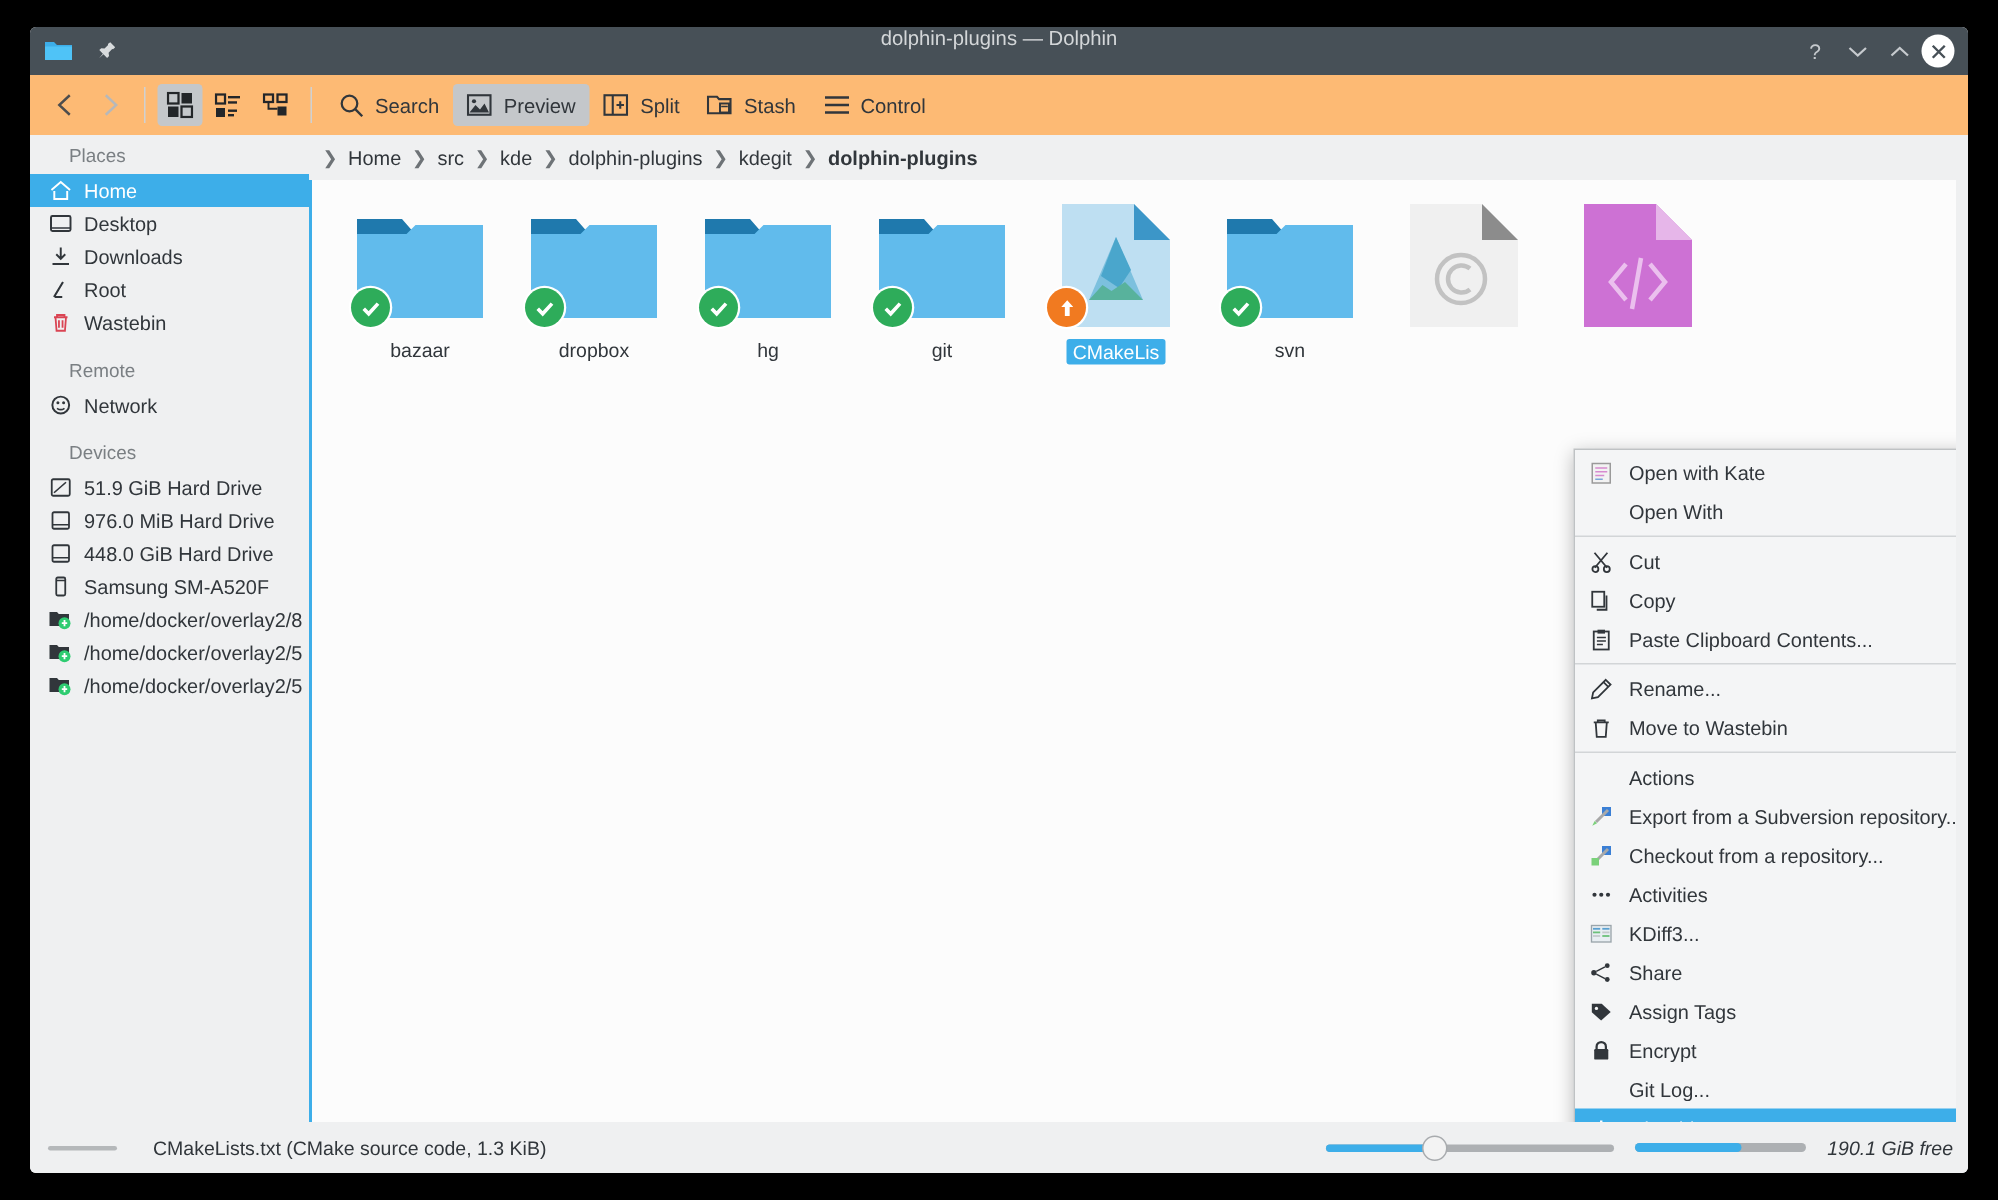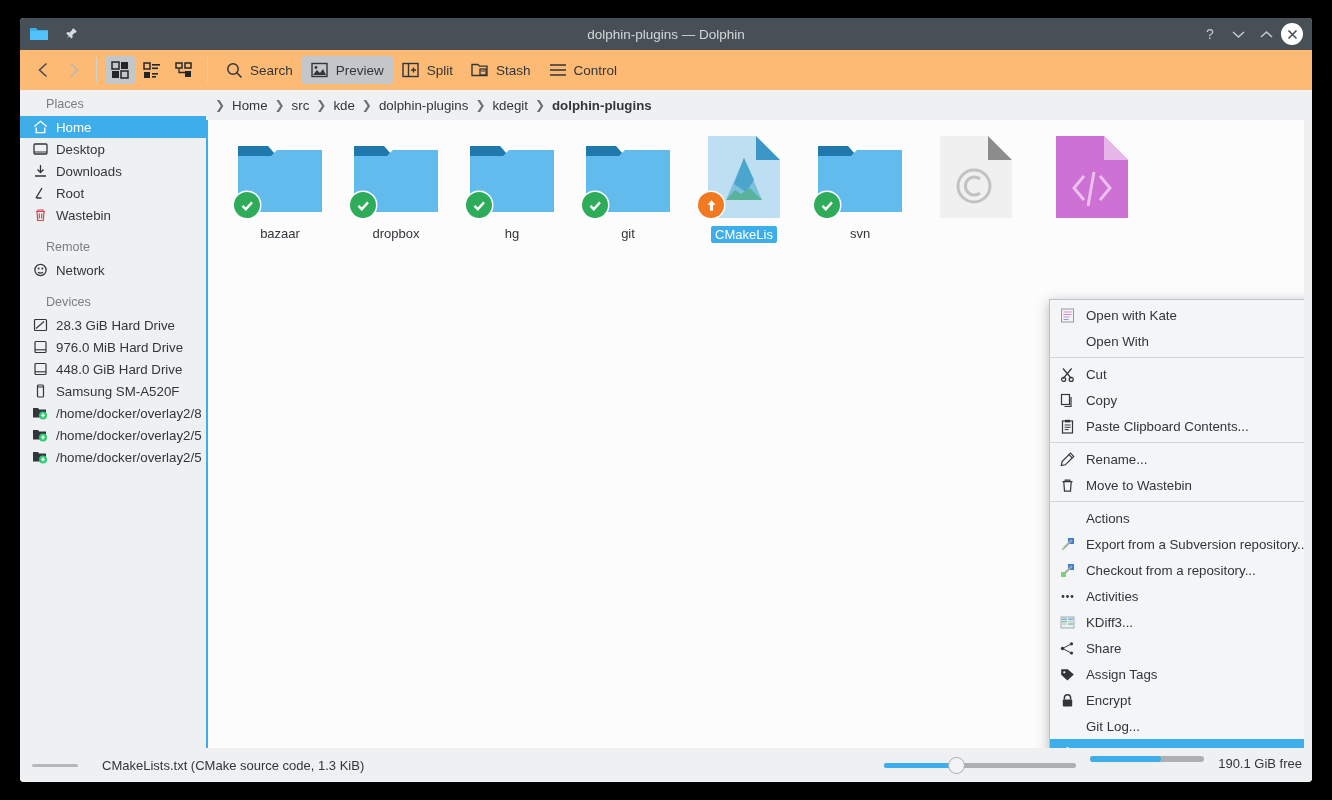--- a/index.html
+++ b/index.html
@@ -16,21 +16,21 @@
     background: #eff0f1;
     border-radius: 4px;
     box-shadow: 0 0 18px rgba(0,0,0,0.6);
     overflow: hidden;
     display: flex; flex-direction: column;
   }
   
   #titlebar {
     height: 32px;
     background: #475057;
-    display: flex; align-items: center;
+    display: flex; 
     position: relative;
     flex: 0 0 32px;
   }
   .tb-left { display: flex; align-items: center; padding-left: 8px; gap: 10px; }
   .tb-icon { width: 22px; height: 22px; display: flex; align-items: center; justify-content: center; }
   #title-text {
     position: absolute; left: 0; right: 0; text-align: center;
     color: #d4d7d9; font-size: 13.5px; pointer-events: none;
   }
   .tb-right { margin-left: auto; display: flex; align-items: center; gap: 2px; padding-right: 9px; }
@@ -128,21 +128,21 @@
   
   #statusbar {
     height: 34px; flex: 0 0 34px;
     background: #eff0f1;
     display: flex; align-items: center;
     padding: 0 10px 0 4px; gap: 10px;
     font-size: 13px; color: #31363b;
   }
   #status-left-handle { width: 46px; height: 3px; background: #b5b8ba; border-radius: 2px; margin-left: 8px; }
   #status-text { flex: 0 0 auto; margin-left: 14px; }
-  #status-right { margin-left: auto; display: flex; align-items: flex-start; gap: 14px; }
+  #status-right { margin-left: auto; display: flex; align-items: center; gap: 14px; font-style: italic; }
   .zoom-slider { width: 192px; height: 18px; position: relative; display: flex; align-items: center; }
   .zs-track { position: absolute; left: 0; right: 0; height: 5px; border-radius: 3px; background: #adb0b3; }
   .zs-fill { position: absolute; left: 0; height: 5px; border-radius: 3px; background: #3daee9; }
   .zs-handle {
     position: absolute; width: 17px; height: 17px; border-radius: 9px;
     background: #f3f3f3; border: 1.5px solid #a8abae;
   }
   .space-bar { width: 114px; height: 6px; border-radius: 3px; background: #adb0b3; position: relative; }
   .space-fill { position: absolute; left:0; top:0; height: 6px; border-radius: 3px; background: #3daee9; }
   
@@ -363,21 +363,21 @@
       </div>
 
       <div class="pl-header" style="padding-top:14px">Devices</div>
       <div class="pl-item">
         <span class="pl-ico">
           <svg width="15" height="14" viewBox="0 0 15 14">
               <rect x="1.5" y="1.5" width="12" height="11" rx="1" fill="none" stroke="#31363b" stroke-width="1.2"></rect>
               <path d="M3 10.5l8-7" stroke="#31363b" stroke-width="1.1"></path>
             </svg>
         </span>
-        <span class="pl-label">28.3 GiB Hard Drive</span>
+        <span class="pl-label">51.9 GiB Hard Drive</span>
       </div>
       <div class="pl-item">
         <span class="pl-ico">
           <svg width="15" height="14" viewBox="0 0 15 14">
               <rect x="2" y="1.5" width="11" height="11" rx="1" fill="none" stroke="#31363b" stroke-width="1.2"></rect>
               <path d="M2 9.8h11" stroke="#31363b" stroke-width="1.1"></path>
             </svg>
         </span>
         <span class="pl-label">976.0 MiB Hard Drive</span>
       </div>

